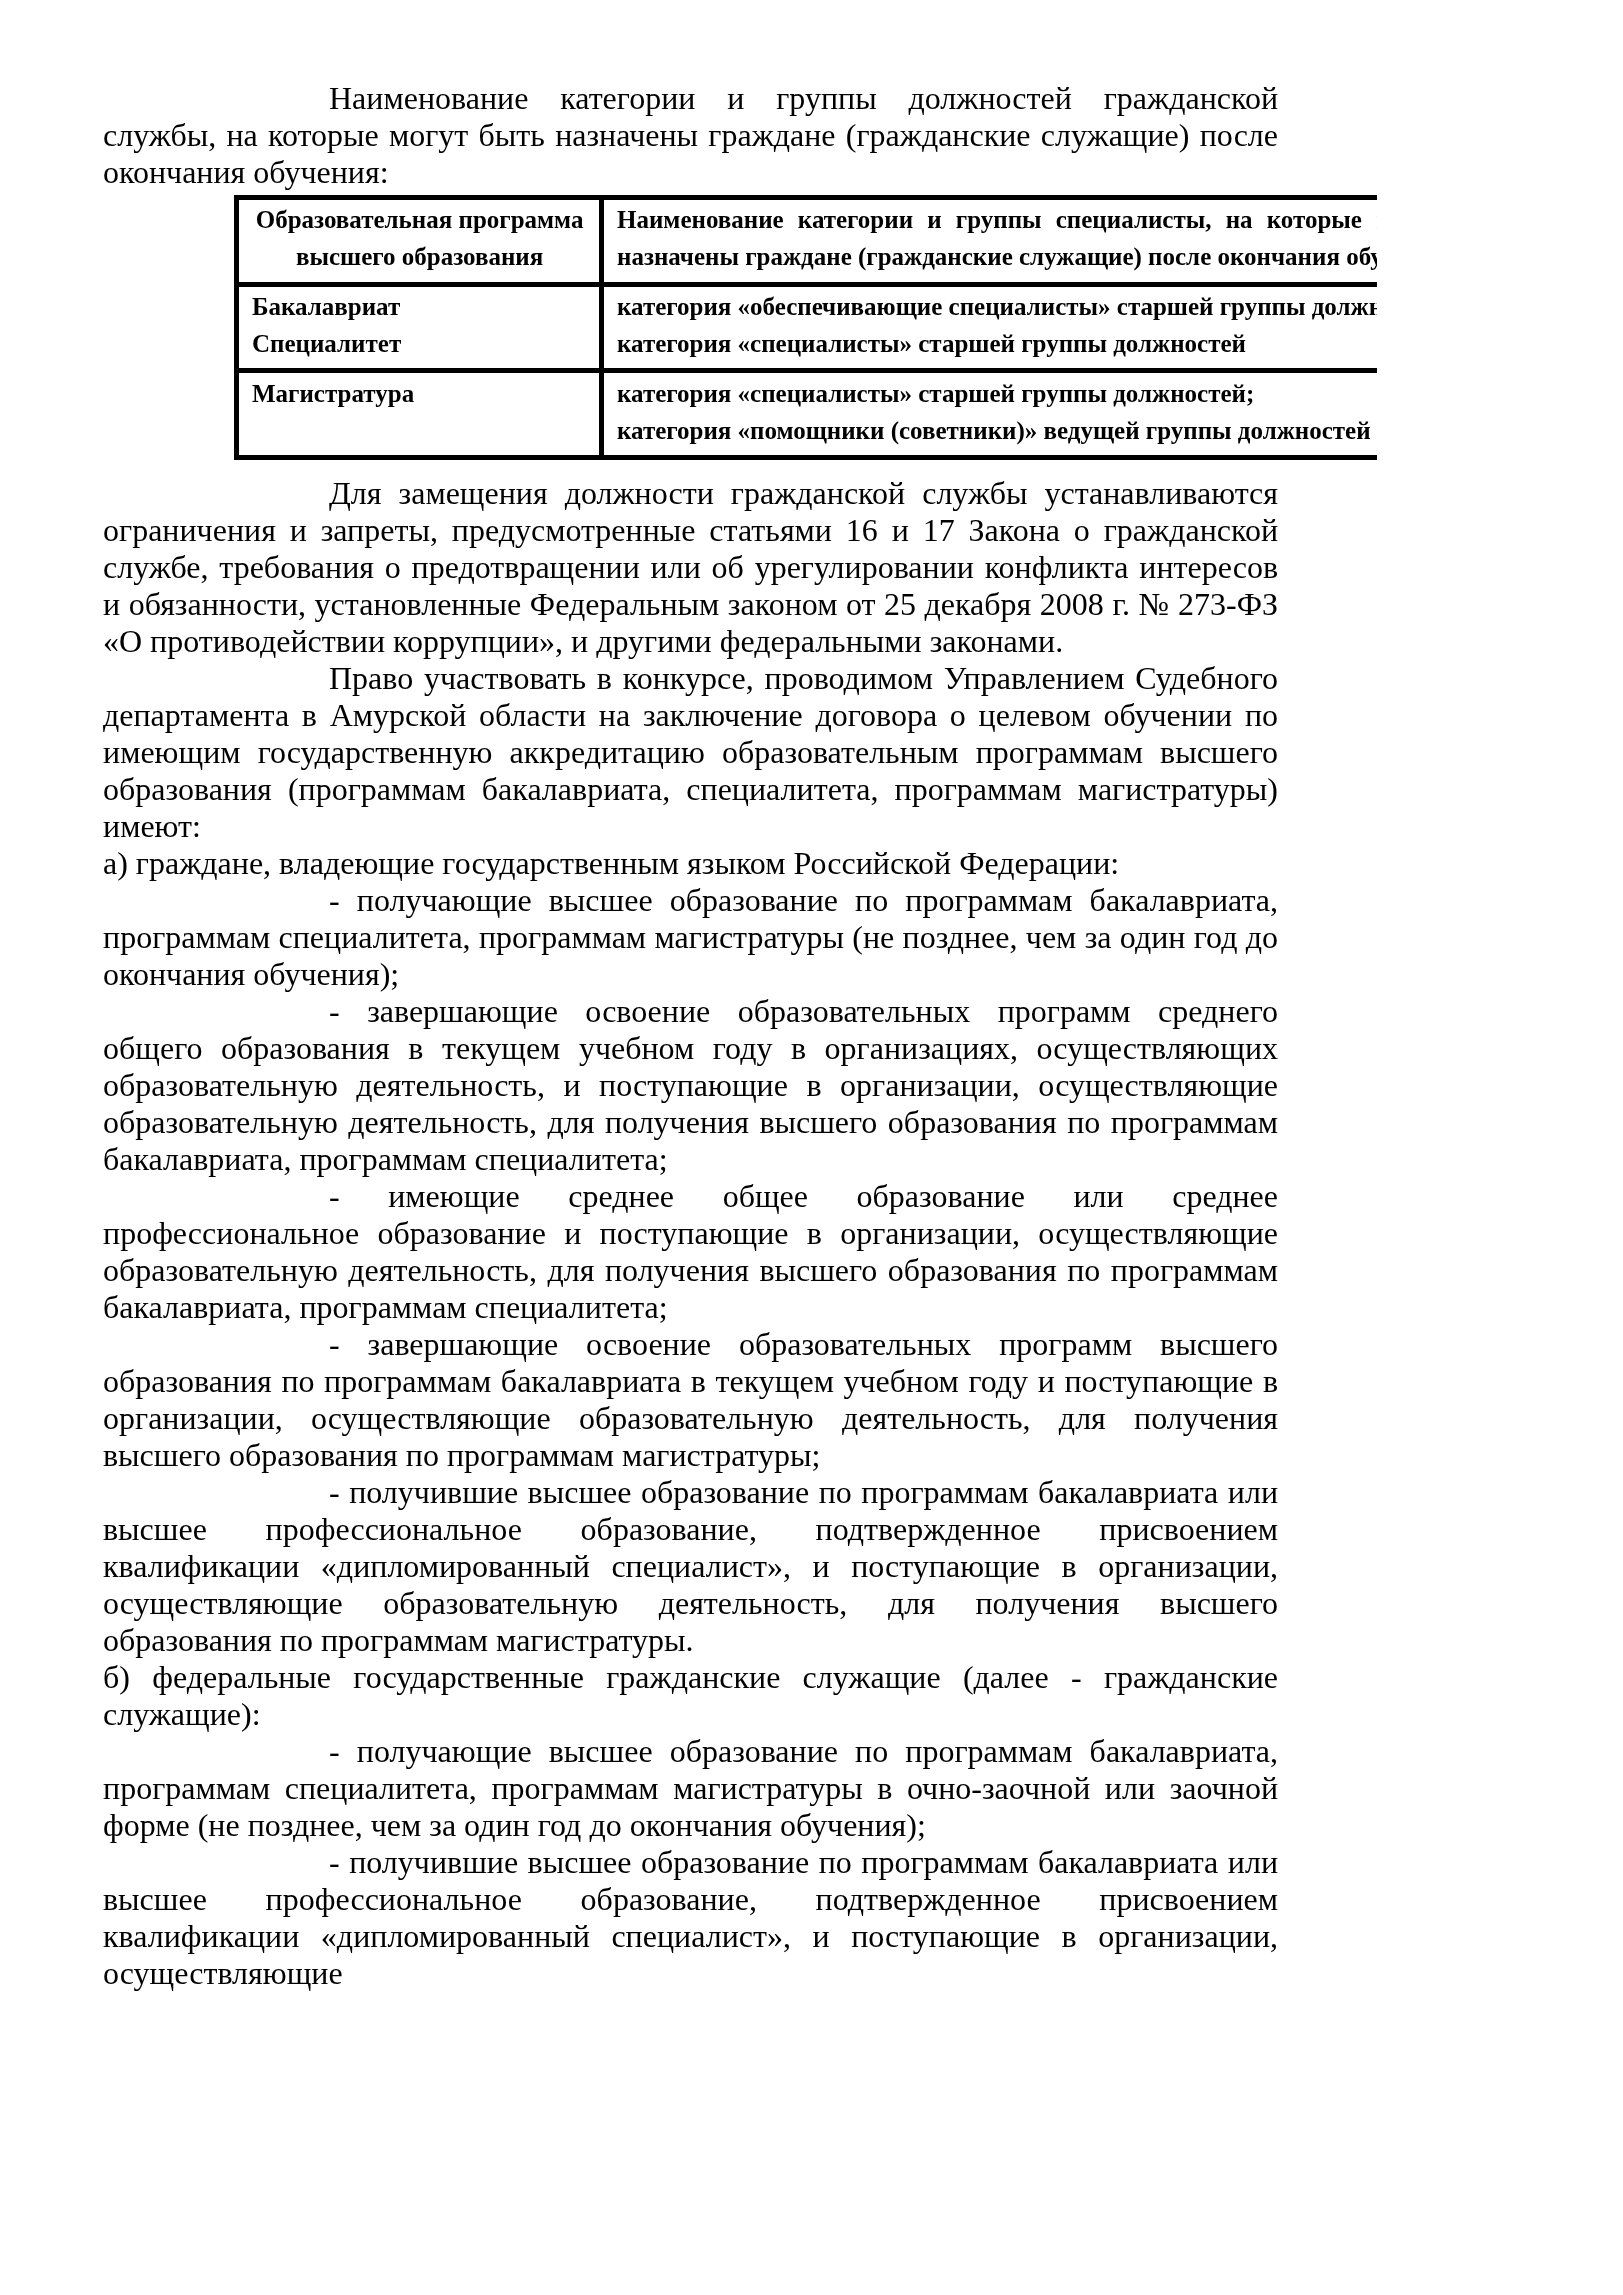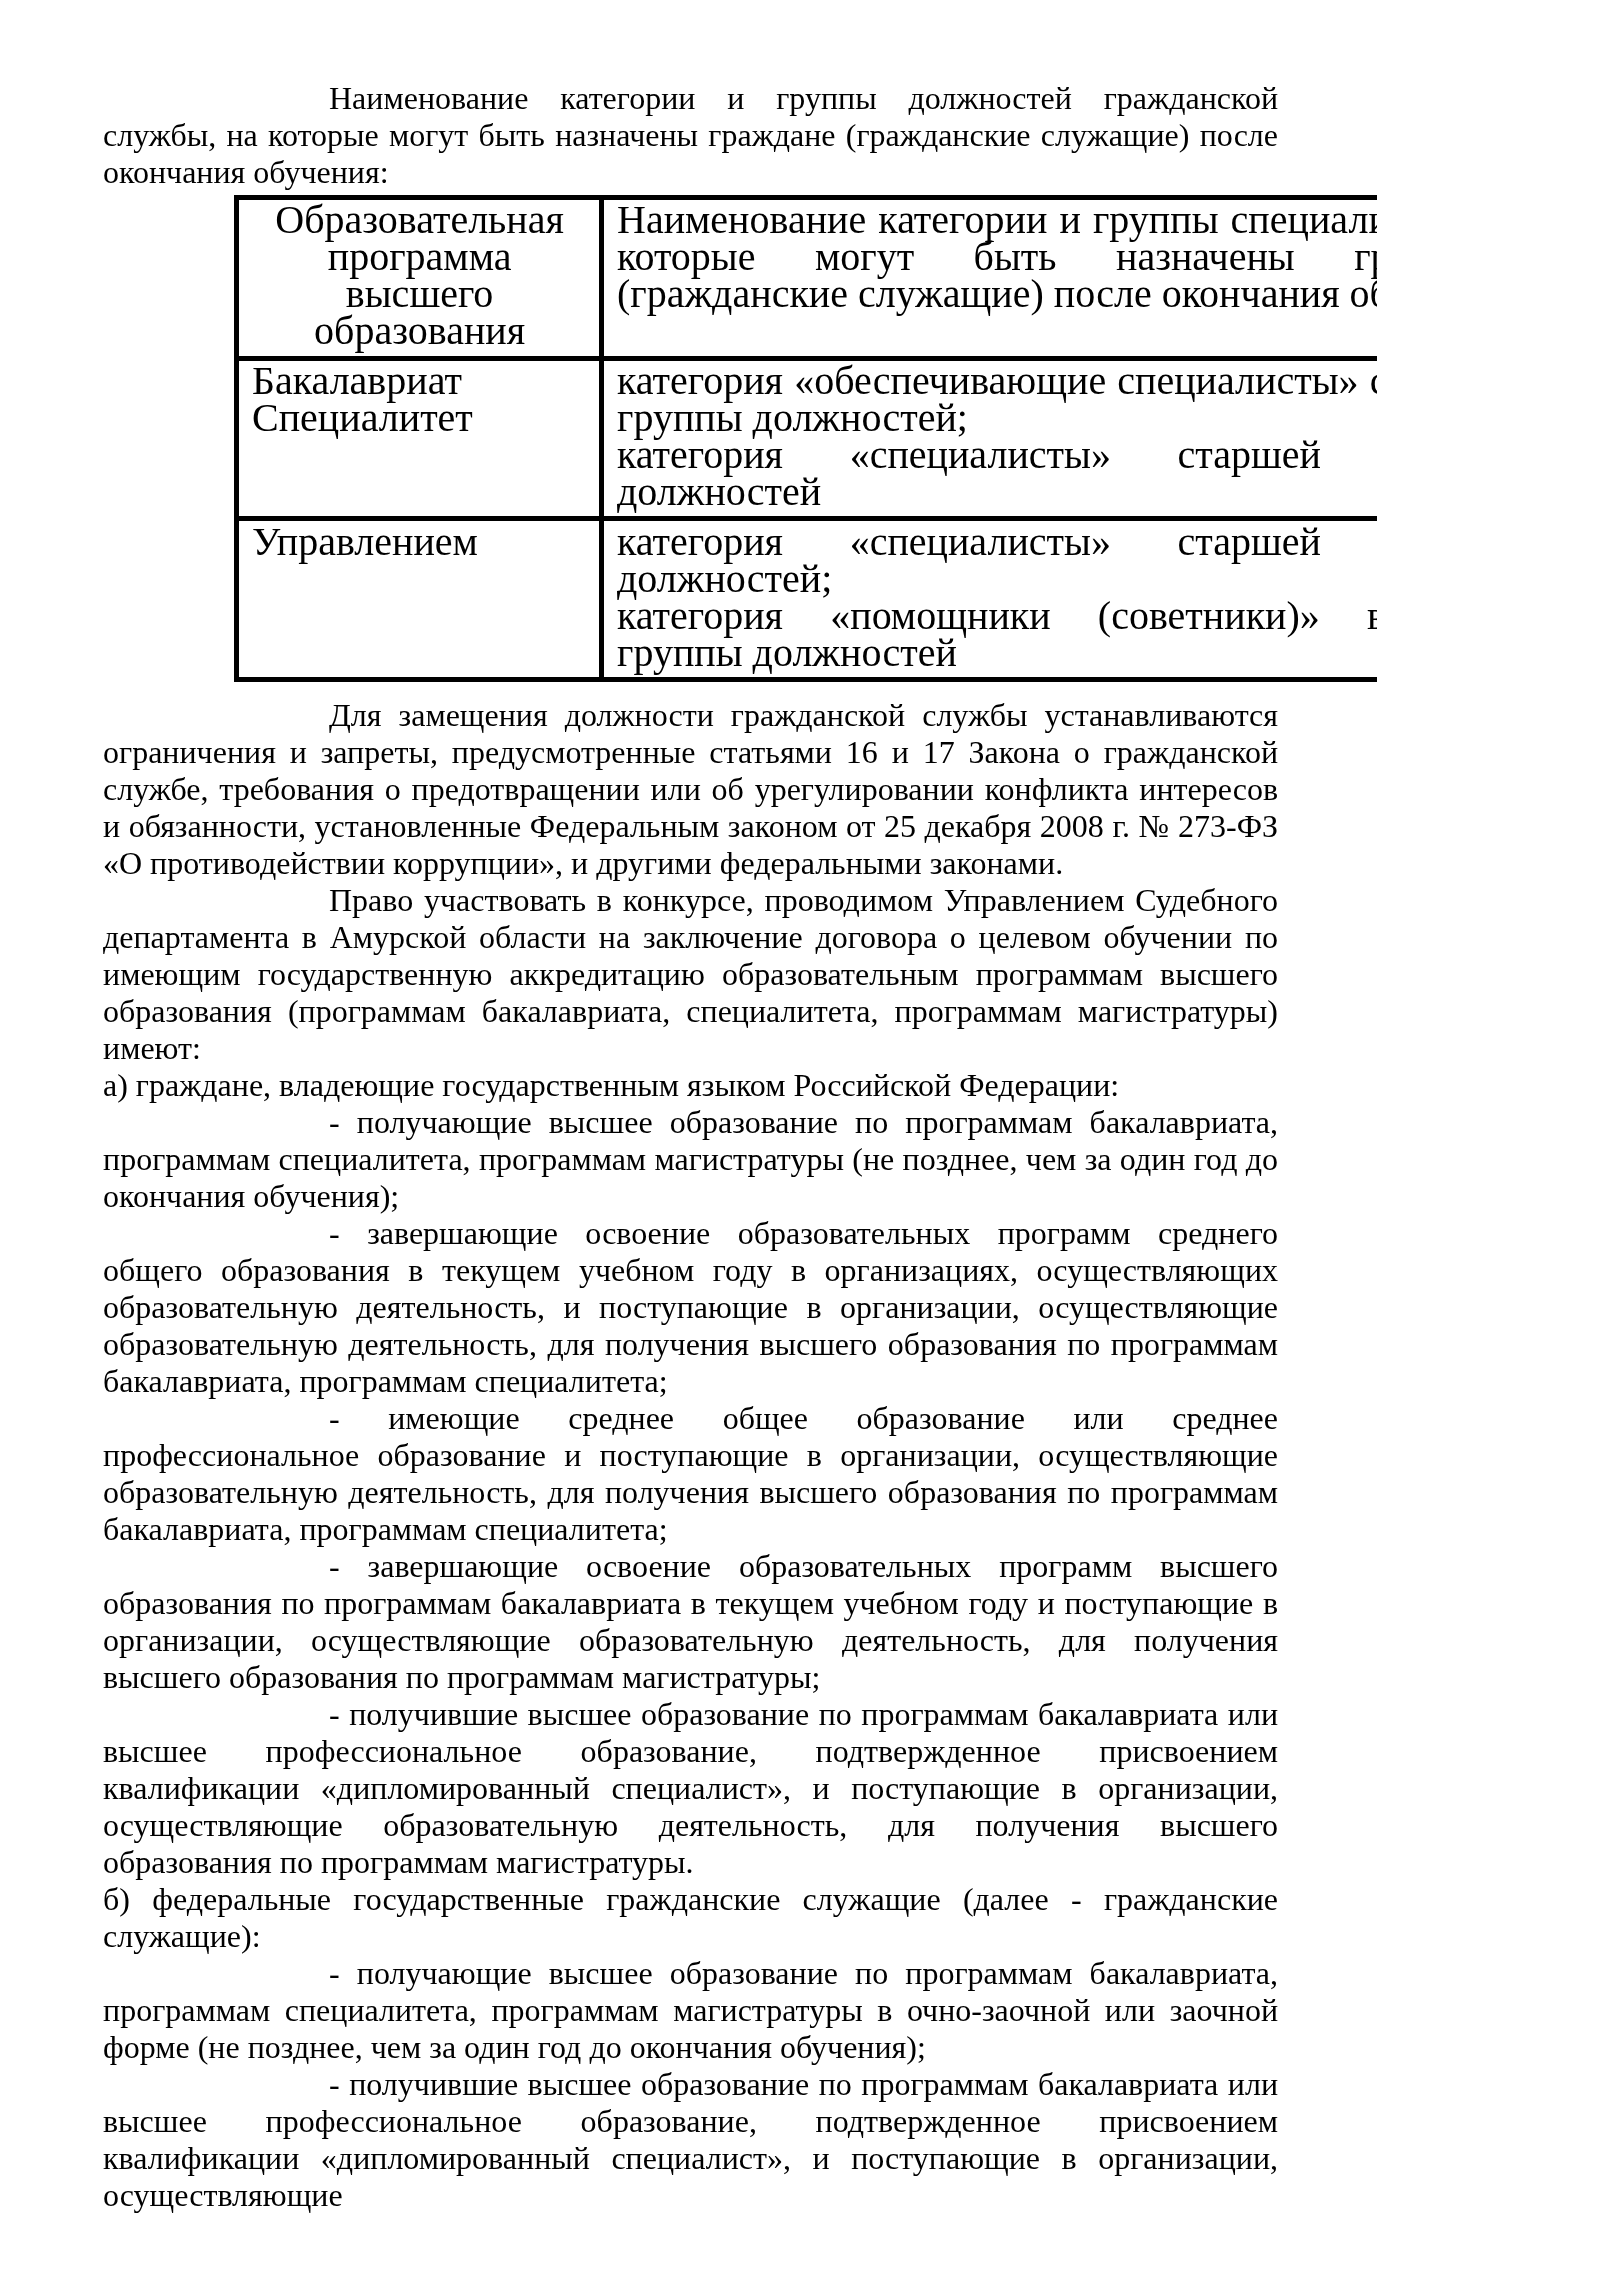--- a/index.html
+++ b/index.html
@@ -34,23 +34,23 @@
     border-collapse: collapse;
     table-layout: fixed;
     width: 1291px;
     margin: 3.9px 0 14.4px 131px;
   }
   .doc-table th,
   .doc-table td {
     border: 5.2px solid #000000;
     vertical-align: top;
     padding: 1.3px 11.8px 6.5px 13px;
-    font-weight: normal;
+    font-weight: bold;
     white-space: pre-line;
-    font-size: 40px;
+    font-size: 25px;
     line-height: 37px;
   }
   .doc-table .cell-program-header {
     text-align: center;
   }
   .doc-table .cell-positions-header,
   .doc-table .cell-positions {
     text-align: justify;
   }
   .doc-table .cell-program {
@@ -75,21 +75,21 @@
         <th class="cell-program-header">Образовательная программа высшего образования</th>
         <th class="cell-positions-header">Наименование категории и группы специалисты, на которые могут быть назначены граждане (гражданские служащие) после окончания обучения</th>
       </tr>
       <tr>
         <td class="cell-program">Бакалавриат
 Специалитет</td>
         <td class="cell-positions">категория «обеспечивающие специалисты» старшей группы должностей;
 категория «специалисты» старшей группы должностей</td>
       </tr>
       <tr>
-        <td class="cell-program">Управлением</td>
+        <td class="cell-program">Магистратура</td>
         <td class="cell-positions">категория «специалисты» старшей группы должностей;
 категория «помощники (советники)» ведущей группы должностей</td>
       </tr>
     </tbody>
   </table>
 
   <p class="para indent">Для замещения должности гражданской службы устанавливаются ограничения и запреты, предусмотренные статьями 16 и 17 Закона о гражданской службе, требования о предотвращении или об урегулировании конфликта интересов и обязанности, установленные Федеральным законом от 25 декабря 2008 г. № 273-ФЗ «О противодействии коррупции», и другими федеральными законами.</p>
   <p class="para indent">Право участвовать в конкурсе, проводимом Управлением Судебного департамента в Амурской области на заключение договора о целевом обучении по имеющим государственную аккредитацию образовательным программам высшего образования (программам бакалавриата, специалитета, программам магистратуры) имеют:</p>
   <p class="para">а) граждане, владеющие государственным языком Российской Федерации:</p>
   <p class="para indent">- получающие высшее образование по программам бакалавриата, программам специалитета, программам магистратуры (не позднее, чем за один год до окончания обучения);</p>

